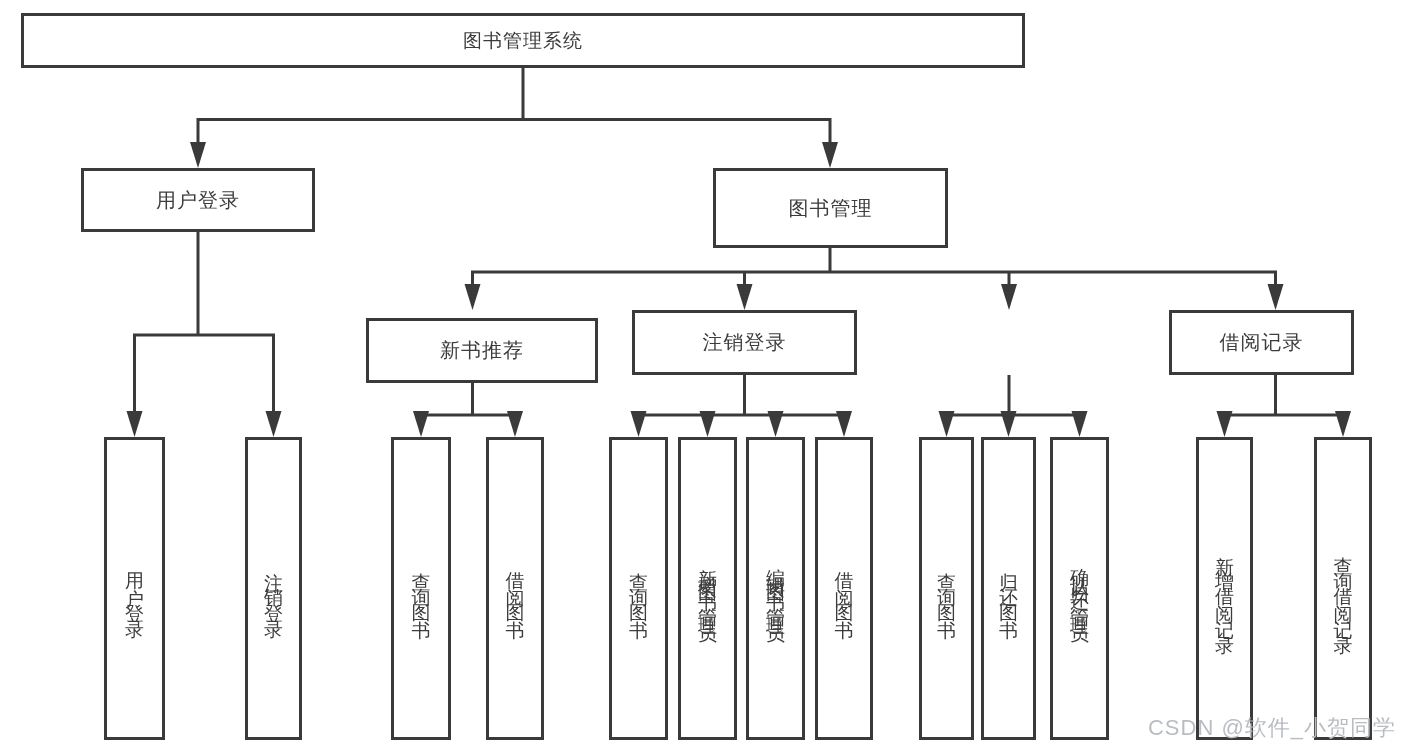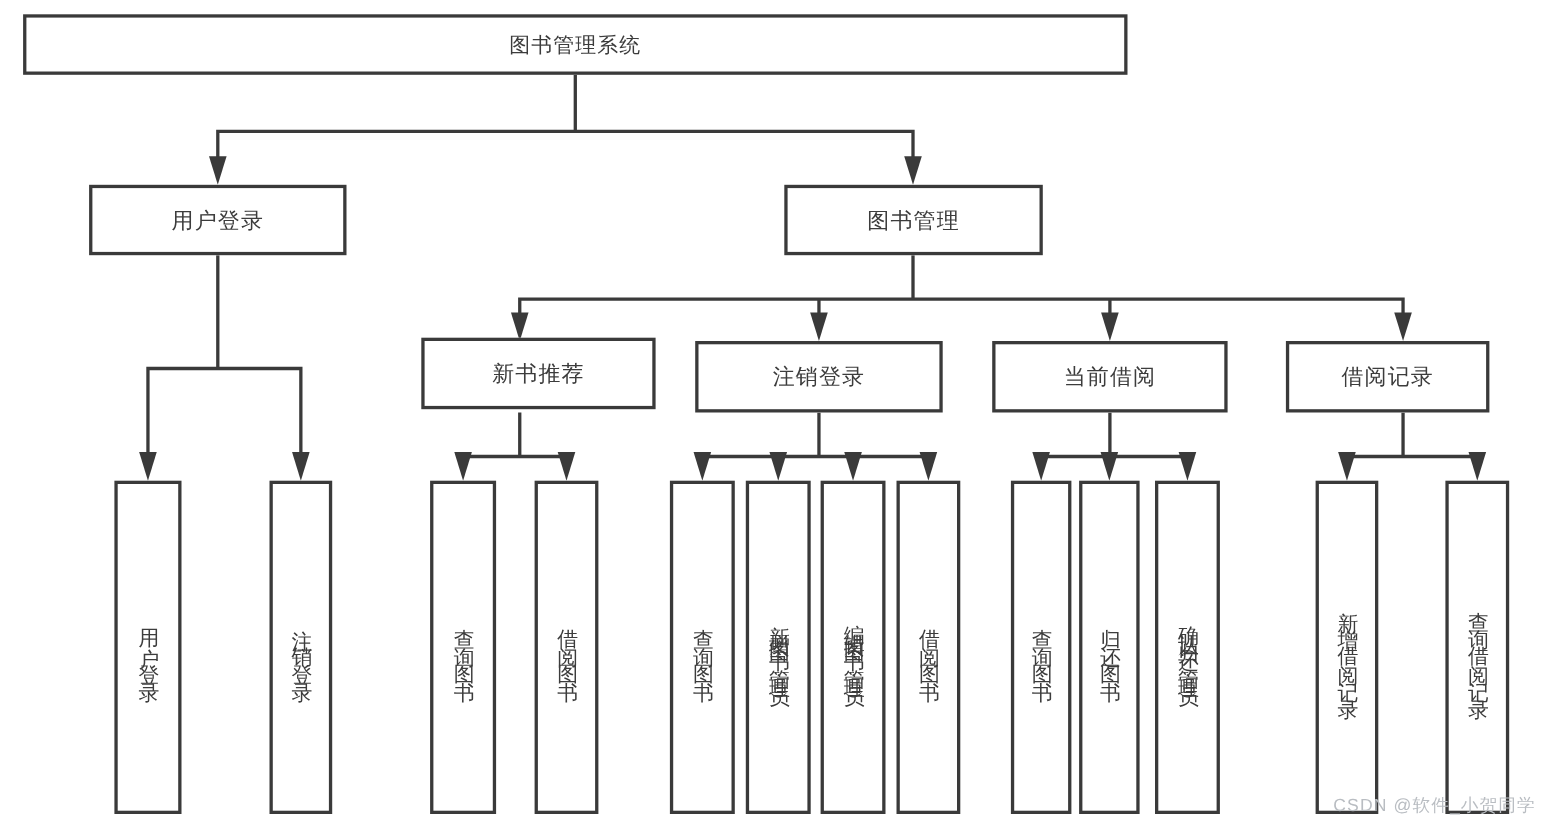--- a/index.html
+++ b/index.html
@@ -33,42 +33,42 @@
   .box.v{
     writing-mode:vertical-rl;
     text-orientation:mixed;
     font-size:19px;
     letter-spacing:16px;
   }
   .box.v.dense{letter-spacing:8px;}
   
   .b-root{left:21px;top:13px;width:1004px;height:55px;}
   .b-userlogin{left:81px;top:168px;width:234px;height:64px;}
-  .b-bookmgmt{left:713px;top:168px;width:235px;height:64px;}
-  .b-newrec{left:366px;top:307px;width:213px;height:65px;margin-left:17px;}
+  .b-bookmgmt{left:713px;top:168px;width:235px;height:80px;}
+  .b-newrec{left:366px;top:318px;width:232px;height:65px;}
   .b-borrow{left:632px;top:310px;width:225px;height:65px;}
   .b-current{left:902px;top:310px;width:214px;height:65px;}
   .b-records{left:1169px;top:310px;width:185px;height:65px;}
   .b-g1a{left:104px;top:437px;width:61px;height:303px;}
   .b-g1b{left:245px;top:437px;width:57px;height:303px;}
   .b-g2a{left:391px;top:437px;width:60px;height:303px;}
   .b-g2b{left:486px;top:437px;width:58px;height:303px;}
   .b-g3a{left:609px;top:437px;width:59px;height:303px;}
   .b-g3b{left:678px;top:437px;width:59px;height:303px;}
   .b-g3c{left:746px;top:437px;width:59px;height:303px;}
   .b-g3d{left:815px;top:437px;width:58px;height:303px;}
   .b-g4a{left:919px;top:437px;width:55px;height:303px;}
   .b-g4b{left:981px;top:437px;width:55px;height:303px;}
   .b-g4c{left:1050px;top:437px;width:59px;height:303px;}
   .b-g5a{left:1196px;top:437px;width:57px;height:303px;}
   .b-g5b{left:1314px;top:437px;width:58px;height:303px;}
   .watermark{
     position:absolute;
     right:9px;bottom:4px;
-    font-size:16px;
+    font-size:22px;
     color:var(--watermark);
     letter-spacing:1px;
     white-space:nowrap;
   }
 </style>
 </head>
 <body>
 
 <div class="stage">
 
@@ -120,23 +120,20 @@
   <div class="box h b-bookmgmt">
     <span>图书管理</span>
   </div>
 
   <div class="box h b-newrec">
     <span>新书推荐</span>
   </div>
   <div class="box h b-borrow">
     <span>注销登录</span>
   </div>
-  <div class="box h b-current">
-    <span>当前借阅</span>
-  </div>
   <div class="box h b-records">
     <span>借阅记录</span>
   </div>
 
   <div class="box v b-g1a">
     <span>用户登录</span>
   </div>
   <div class="box v b-g1b">
     <span>注销登录</span>
   </div>

